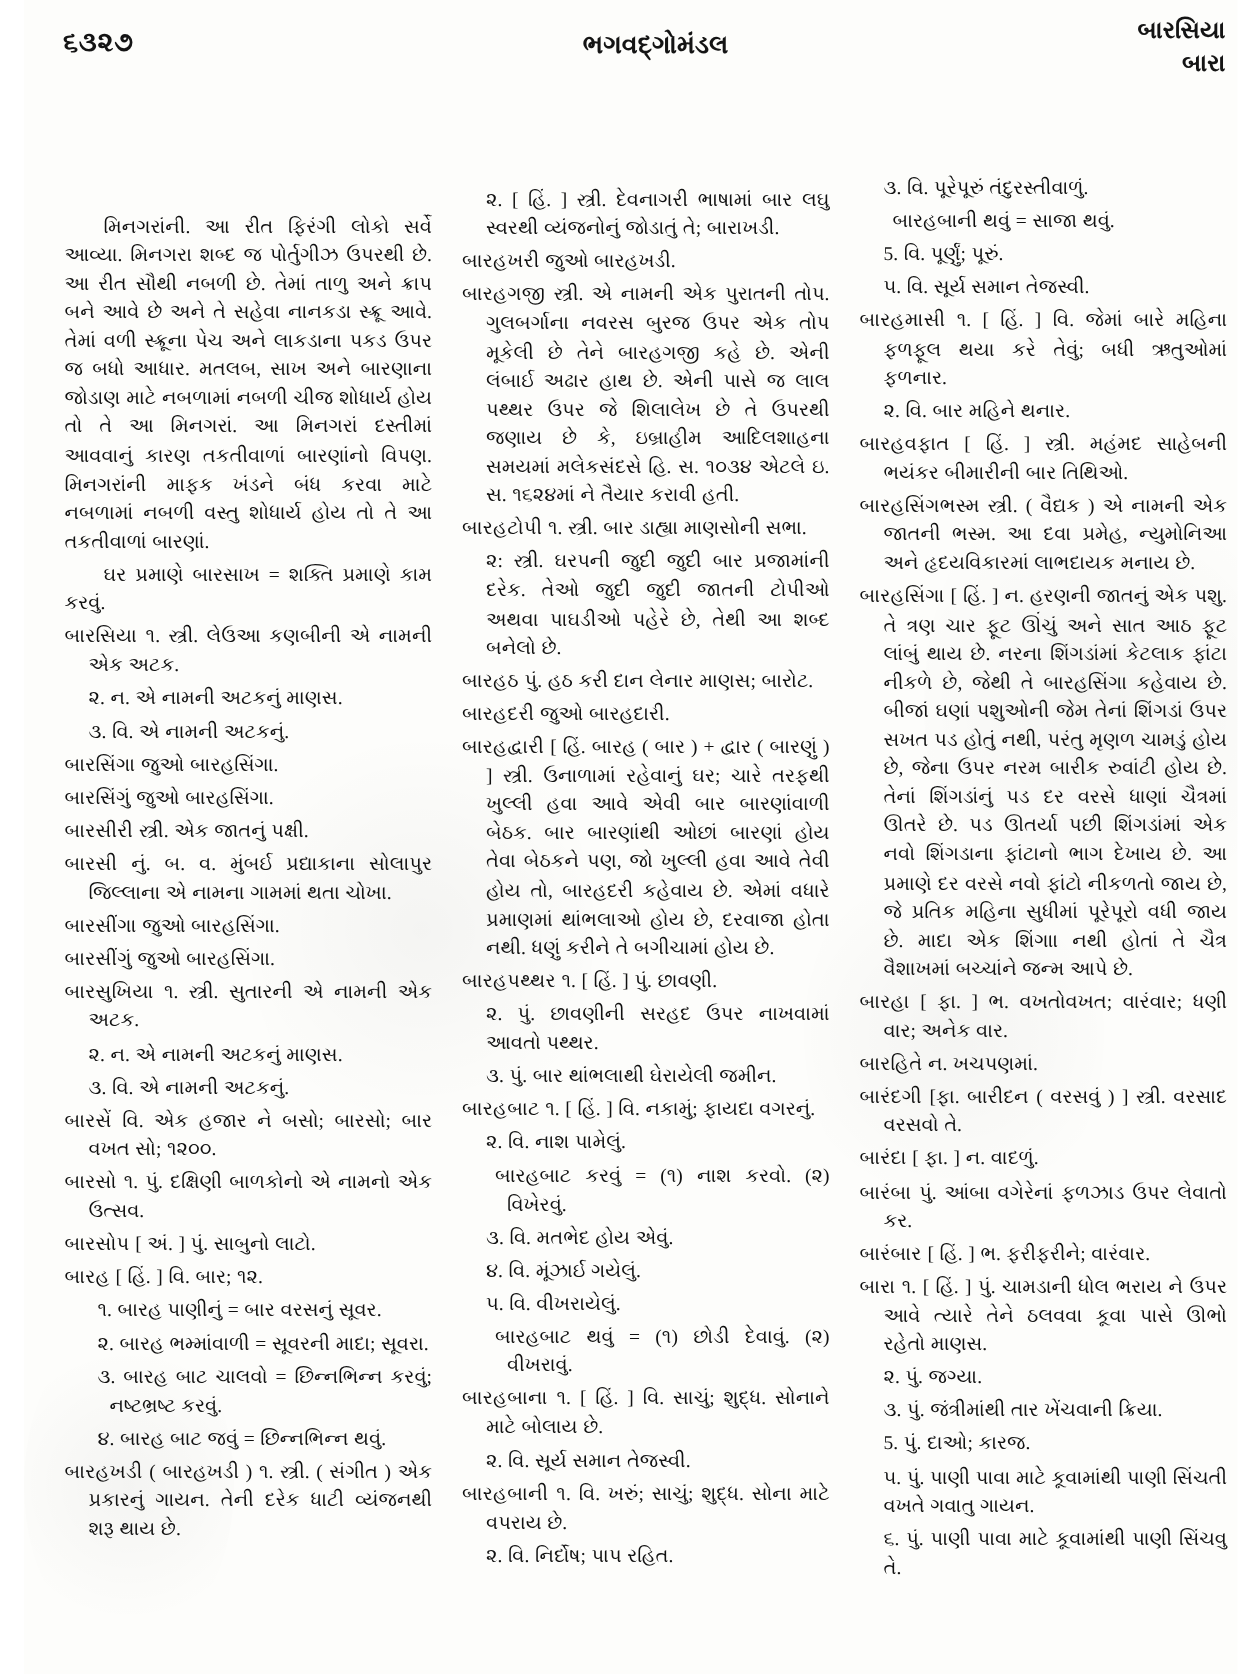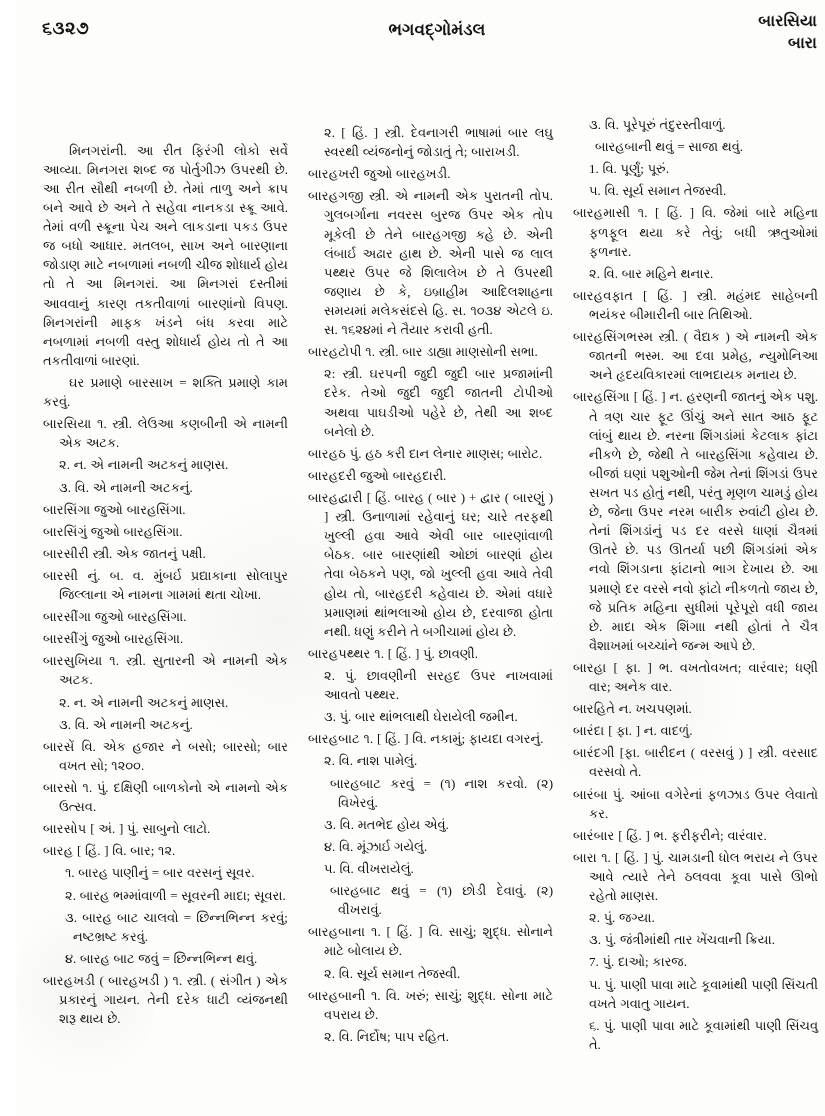--- a/index.html
+++ b/index.html
@@ -195,35 +195,35 @@
         <p class="entry subsense">બારહબાટ થવું = (૧) છોડી દેવાવું. (૨) વીખરાવું.</p>
         <p class="entry hang"><span class="hw">બારહબાના</span><span> ૧. [ હિં. ] વિ. સાચું; શુદ્ધ. સોનાને માટે બોલાય છે.</span></p>
         <p class="entry sense">૨. વિ. સૂર્ય સમાન તેજસ્વી.</p>
         <p class="entry hang"><span class="hw">બારહબાની</span><span> ૧. વિ. ખરું; સાચું; શુદ્ધ. સોના માટે વપરાય છે.</span></p>
         <p class="entry sense">૨. વિ. નિર્દોષ; પાપ રહિત.</p>
       </div>
     <div class="col-rule"></div>
     <div class="col" id="col-2">
         <p class="entry sense">૩. વિ. પૂરેપૂરું તંદુરસ્તીવાળું.</p>
         <p class="entry subsense">બારહબાની થવું = સાજા થવું.</p>
-        <p class="entry sense">1. વિ. પૂર્ણું; પૂરું.</p>
+        <p class="entry sense">5. વિ. પૂર્ણું; પૂરું.</p>
         <p class="entry sense">૫. વિ. સૂર્ય સમાન તેજસ્વી.</p>
         <p class="entry hang"><span class="hw">બારહમાસી</span><span> ૧. [ હિં. ] વિ. જેમાં બારે મહિના ફળફૂલ થયા કરે તેવું; બધી ઋતુઓમાં ફળનાર.</span></p>
         <p class="entry sense">૨. વિ. બાર મહિને થનાર.</p>
         <p class="entry hang"><span class="hw">બારહવફાત</span><span> [ હિં. ] સ્ત્રી. મહંમદ સાહેબની ભયંકર બીમારીની બાર તિથિઓ.</span></p>
         <p class="entry hang"><span class="hw">બારહસિંગભસ્મ</span><span> સ્ત્રી. ( વૈદ્યક ) એ નામની એક જાતની ભસ્મ. આ દવા પ્રમેહ, ન્યુમોનિઆ અને હૃદયવિકારમાં લાભદાયક મનાય છે.</span></p>
         <p class="entry hang"><span class="hw">બારહસિંગા</span><span> [ હિં. ] ન. હરણની જાતનું એક પશુ. તે ત્રણ ચાર ફૂટ ઊંચું અને સાત આઠ ફૂટ લાંબું થાય છે. નરના શિંગડાંમાં કેટલાક ફાંટા નીકળે છે, જેથી તે બારહસિંગા કહેવાય છે. બીજાં ઘણાં પશુઓની જેમ તેનાં શિંગડાં ઉપર સખત પડ હોતું નથી, પરંતુ મૃણળ ચામડું હોય છે, જેના ઉપર નરમ બારીક રુવાંટી હોય છે. તેનાં શિંગડાંનું પડ દર વરસે ધાણાં ચૈત્રમાં ઊતરે છે. પડ ઊતર્યા પછી શિંગડાંમાં એક નવો શિંગડાના ફાંટાનો ભાગ દેખાય છે. આ પ્રમાણે દર વરસે નવો ફાંટો નીકળતો જાય છે, જે પ્રતિક મહિના સુધીમાં પૂરેપૂરો વધી જાય છે. માદા એક શિંગાા નથી હોતાં તે ચૈત્ર વૈશાખમાં બચ્ચાંને જન્મ આપે છે.</span></p>
         <p class="entry hang"><span class="hw">બારહા</span><span> [ ફા. ] ભ. વખતોવખત; વારંવાર; ધણી વાર; અનેક વાર.</span></p>
         <p class="entry hang"><span class="hw">બારહિતે</span><span> ન. ખચપણમાં.</span></p>
+        <p class="entry hang"><span class="hw">બારંદગી</span><span> [ફા. બારીદન ( વરસવું ) ] સ્ત્રી. વરસાદ વરસવો તે.</span></p>
         <p class="entry hang"><span class="hw">બારંદા</span><span> [ ફા. ] ન. વાદળું.</span></p>
-        <p class="entry hang"><span class="hw">બારંદગી</span><span> [ફા. બારીદન ( વરસવું ) ] સ્ત્રી. વરસાદ વરસવો તે.</span></p>
         <p class="entry hang"><span class="hw">બારંબા</span><span> પું. આંબા વગેરેનાં ફળઝાડ ઉપર લેવાતો કર.</span></p>
         <p class="entry hang"><span class="hw">બારંબાર</span><span> [ હિં. ] ભ. ફરીફરીને; વારંવાર.</span></p>
         <p class="entry hang"><span class="hw">બારા</span><span> ૧. [ હિં. ] પું. ચામડાની ધોલ ભરાય ને ઉપર આવે ત્યારે તેને ઠલવવા કૂવા પાસે ઊભો રહેતો માણસ.</span></p>
         <p class="entry sense">૨. પું. જગ્યા.</p>
         <p class="entry sense">૩. પું. જંત્રીમાંથી તાર ખેંચવાની ક્રિયા.</p>
-        <p class="entry sense">7. પું. દાઓ; કારજ.</p>
+        <p class="entry sense">5. પું. દાઓ; કારજ.</p>
         <p class="entry sense">૫. પું. પાણી પાવા માટે કૂવામાંથી પાણી સિંચતી વખતે ગવાતુ ગાયન.</p>
         <p class="entry sense">૬. પું. પાણી પાવા માટે કૂવામાંથી પાણી સિંચવુ તે.</p>
       </div>
   </div>
 
 </div>
 
 </body></html>

